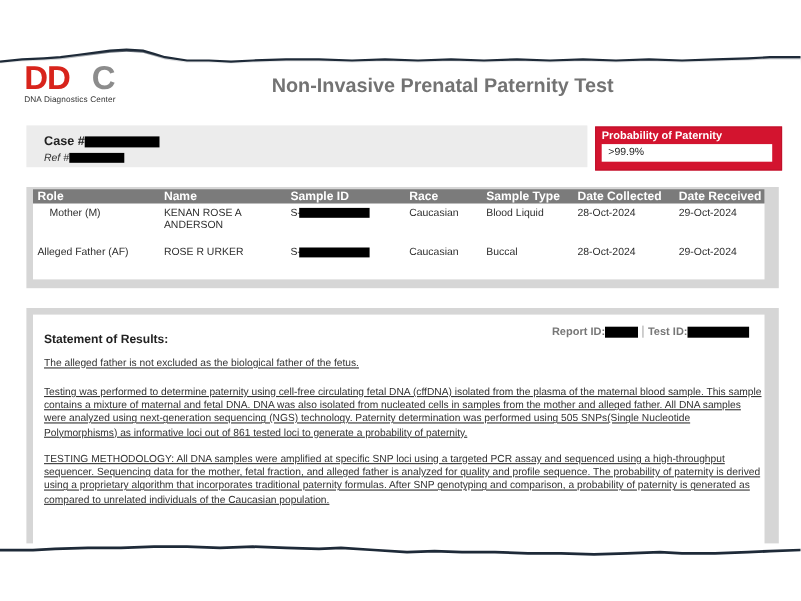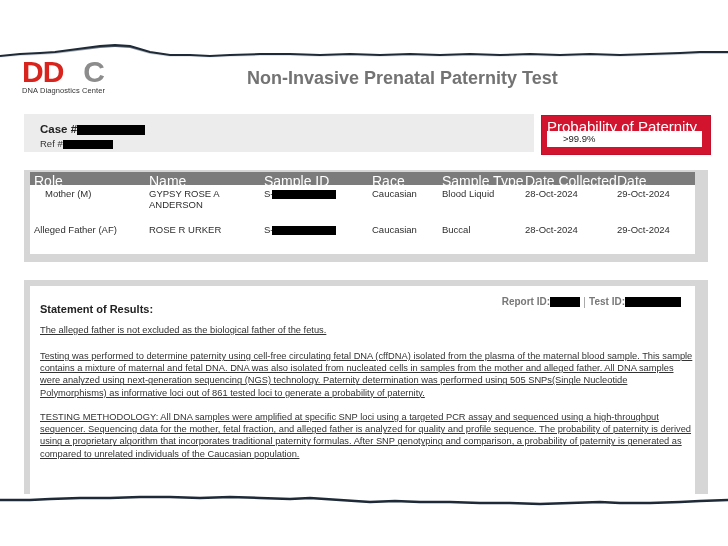--- a/index.html
+++ b/index.html
@@ -40,42 +40,42 @@
   }
   .title {
     position:absolute; left:218px; top:68px; z-index:6;
     font-size:18px; font-weight:bold; color:#737373;margin-left:29px;
   }
   .case-box {
     position:absolute; left:24px; top:114px; width:510px; height:38px;
     background:#ececec;
   }
   .case-line1 { position:absolute; left:16px; top:9px; font-size:11.5px; font-weight:bold; color:#222;text-align:right; }
-  .case-line2 { position:absolute; left:16px; top:24px; font-size:9.5px; color:#333; }
+  .case-line2 { position:absolute; left:16px; top:24px; font-size:9.5px; color:#333;font-style:italic; }
   .redact { display:inline-block; background:#000; vertical-align:middle; }
   .prob-box {
     position:absolute; left:541px; top:115px; width:170px; height:40px;
     background:#d3142f; border:1px solid #c0102a; box-sizing:border-box;
   }
-  .prob-label { position:absolute; left:5px; top:2px; font-size:15px; font-weight:normal; color:#fff; }
+  .prob-label { position:absolute; left:5px; top:2px; font-size:10px; font-weight:bold; color:#fff; }
   .prob-value {
     position:absolute; left:5px; top:15px; width:155px; height:16px;
-    background:#fff; font-size:9.5px; color:#222; padding-left:16px; line-height:16px; box-sizing:border-box;
+    background:#fff; font-size:9.5px; color:#222; padding-left:6px; line-height:16px; box-sizing:border-box;
   }
   .table-panel {
     position:absolute; left:24px; top:170px; width:684px; height:92px;
     background:#d6d6d6;
   }
   .table-inner {
     position:absolute; left:6px; top:2px; width:665px; height:82px; background:#fff;
   }
   .thead {
     position:absolute; left:0; top:0; width:665px; height:13px; background:#7b7b7b;
   }
-  .th { position:absolute; top:1px; font-size:14px; color:#fff; }
+  .th { position:absolute; top:1px; font-size:11px; color:#fff;font-weight:bold; }
   .td { position:absolute; font-size:9.5px; color:#2e2e2e; line-height:11px; }
   .results-panel {
     position:absolute; left:24px; top:280px; width:684px; height:230px;
     background:#d6d6d6;
   }
   .results-inner {
     position:absolute; left:6px; top:6px; width:665px; height:230px; background:#fff;
   }
   .ids { position:absolute; right:14px; top:10px; font-size:10px; font-weight:bold; color:#777; }
   .ids .sep { display:inline-block; width:1px; height:11px; background:#aaa; margin:0 4px; vertical-align:middle; }
@@ -132,21 +132,21 @@
       <span class="th" style="left:119px">Name</span>
       <span class="th" style="left:234px">Sample ID</span>
       <span class="th" style="left:342px">Race</span>
       <span class="th" style="left:412px">Sample Type</span>
       <span class="th" style="left:495px">Date Collected</span>
       <span class="th" style="left:587px">Date Received</span>
     </div>
 
     <div>
       <span class="td" style="left:15px;top:16px">Mother (M)</span>
-      <span class="td" style="left:119px;top:16px">GYPSY ROSE A</span>
+      <span class="td" style="left:119px;top:16px">KENAN ROSE A</span>
       <span class="td" style="left:119px;top:27px">ANDERSON</span>
       <span class="td" style="left:234px;top:16px"><span>S-</span><span class="redact" style="width:64px;height:9px;margin-left:-2px"></span></span>
       <span class="td" style="left:342px;top:16px">Caucasian</span>
       <span class="td" style="left:412px;top:16px">Blood Liquid</span>
       <span class="td" style="left:495px;top:16px">28-Oct-2024</span>
       <span class="td" style="left:587px;top:16px">29-Oct-2024</span>
     </div>
 
     <div>
       <span class="td" style="left:4px;top:52px">Alleged Father (AF)</span>

